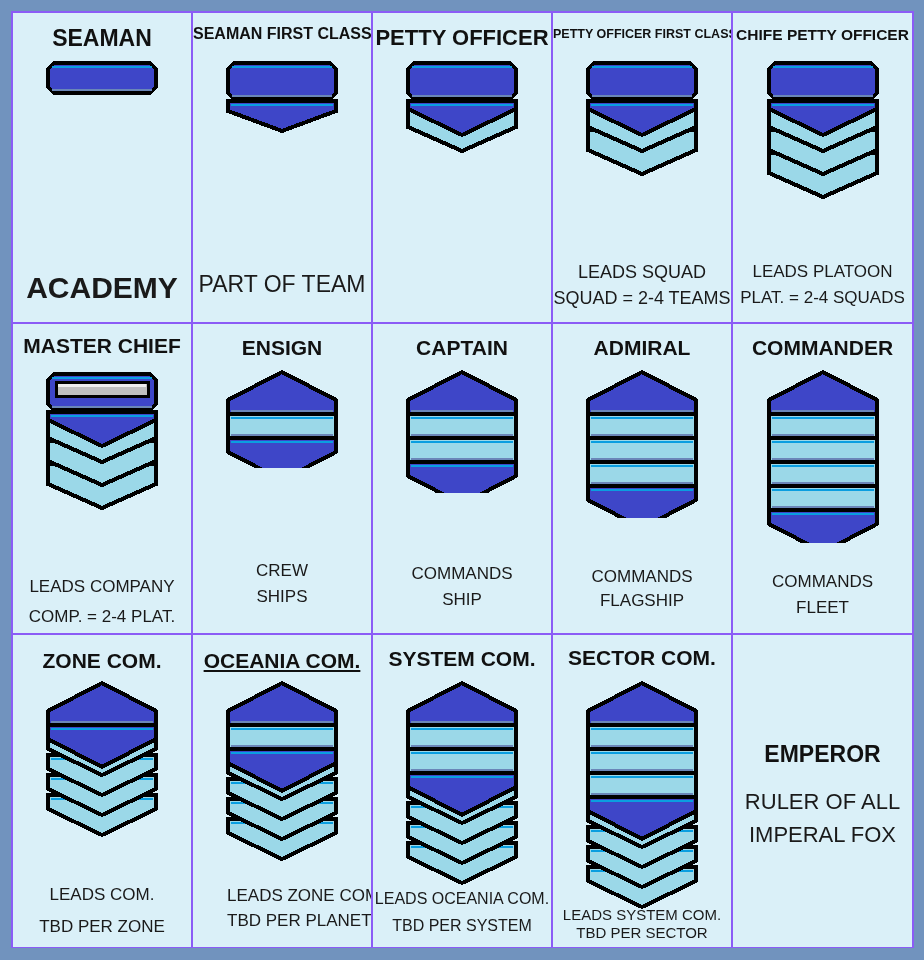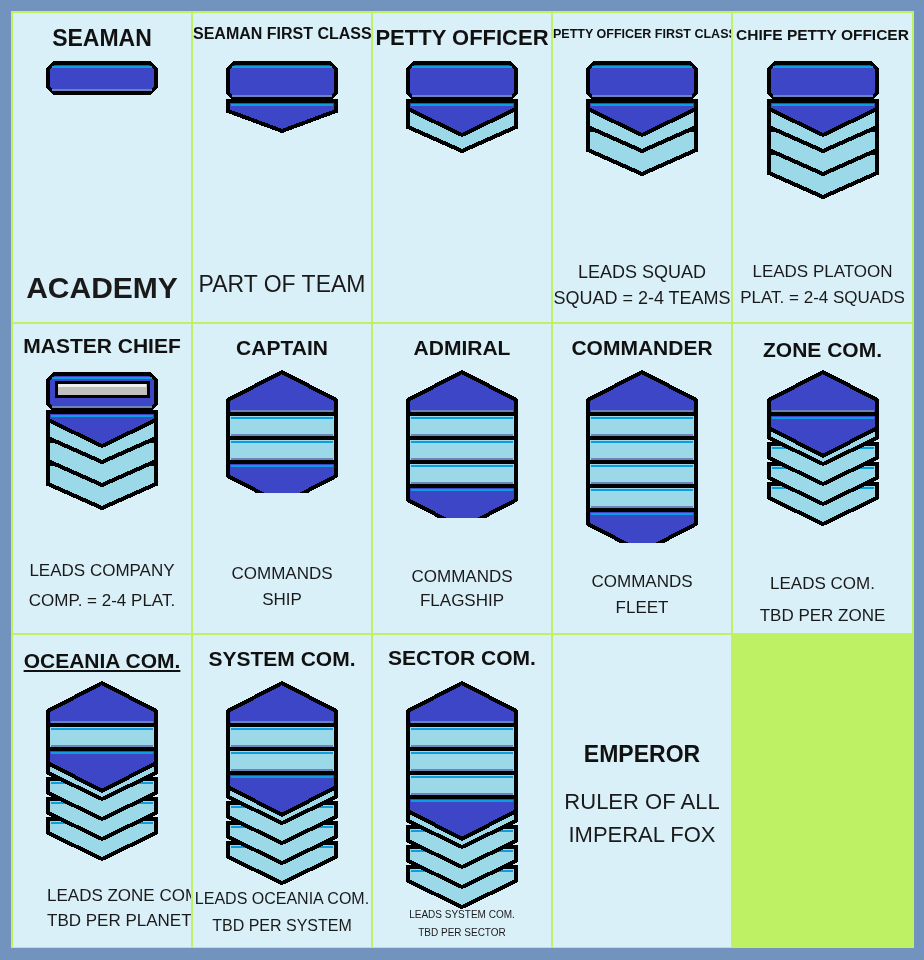--- a/index.html
+++ b/index.html
@@ -1,17 +1,17 @@
 <!DOCTYPE html>
 <html><head>
 <meta charset="utf-8">
 <style>
   html,body{margin:0;padding:0;}
   body{width:924px;height:960px;background:#7193be;position:relative;overflow:hidden;font-family:"Liberation Sans",sans-serif;}
-  #grid{position:absolute;left:11px;top:11px;width:903px;height:937px;background:#bef264;display:grid;
+  #grid{position:absolute;left:11px;top:11px;width:903px;height:937px;background:#8b5cf6;display:grid;
     grid-template-columns:178px 178px 178px 178px 179px;grid-template-rows:309px 309px 312px;gap:2px;padding:2px;box-sizing:border-box;}
   .cell{background:#daf0f8;position:relative;overflow:hidden;}
   .title{position:absolute;left:0;right:0;text-align:center;font-weight:bold;color:#111;white-space:nowrap;}
   .desc{position:absolute;left:0;right:0;text-align:center;color:#1a1a1a;white-space:nowrap;}
   .desc div{line-height:inherit;}
   svg.badge{position:absolute;left:50%;transform:translateX(-50%);shape-rendering:crispEdges;}
 </style>
 </head>
 <body>
 
@@ -93,23 +93,39 @@
         <polygon points="6,75 114,75 114,95 60,119 6,95" fill="#9bd8e8" stroke="#000" stroke-width="4" stroke-linejoin="miter"></polygon>
         <polygon points="6,52 114,52 114,72 60,96 6,72" fill="#9bd8e8" stroke="#000" stroke-width="4" stroke-linejoin="miter"></polygon>
         <polygon points="12,8 108,8 114,14 114,38 108,44 12,44 6,38 6,14" fill="#3e46c8" stroke="#000" stroke-width="4" stroke-linejoin="miter"></polygon>
         <rect x="10" y="11" width="100" height="2" fill="#0a9ee0"></rect>
         <rect x="10" y="40" width="100" height="2" fill="#6a86b8"></rect>
         <rect x="14" y="16" width="92" height="14" fill="#c0c0c0" stroke="#000" stroke-width="3"></rect>
         <rect x="16" y="18" width="88" height="3" fill="#eeeeee"></rect>
         <polygon points="6,46 114,46 114,54 60,80 6,54" fill="#3e46c8" stroke="#000" stroke-width="4" stroke-linejoin="miter"></polygon>
         <rect x="9" y="49" width="102" height="2" fill="#0a9ee0"></rect>
       </svg>
-    <div class="desc" style="top:232px;font-size:17px;line-height:30px;">
+    <div class="desc" style="top:248px;font-size:17px;line-height:30px;">
       <div>LEADS COMPANY</div>
       <div>COMP. = 2-4 PLAT.</div>
+    </div>
+  </div>
+  <div class="cell">
+    <div class="title" style="top:12px;font-size:21px;">ENSIGN</div>
+    <svg class="badge" width="120" height="100" style="top:44px" viewBox="0 0 120 100">
+        <polygon points="60,4 114,32 114,46 6,46 6,32" fill="#3e46c8" stroke="#000" stroke-width="4" stroke-linejoin="miter"></polygon>
+        <rect x="9" y="42" width="102" height="2" fill="#6a86b8"></rect>
+        <rect x="6" y="46" width="108" height="24" fill="#9bd8e8" stroke="#000" stroke-width="4"></rect>
+        <rect x="9" y="49" width="102" height="2" fill="#0a9ee0"></rect>
+        <rect x="9" y="66" width="102" height="2" fill="#6a86b8"></rect>
+        <polygon points="6,70 114,70 114,84 60,112 6,84" fill="#3e46c8" stroke="#000" stroke-width="4" stroke-linejoin="miter"></polygon>
+        <rect x="9" y="73" width="102" height="2" fill="#0a9ee0"></rect>
+      </svg>
+    <div class="desc" style="top:234px;font-size:17px;line-height:26px;">
+      <div>CREW</div>
+      <div>SHIPS</div>
     </div>
   </div>
   <div class="cell">
     <div class="title" style="top:12px;font-size:21px;">CAPTAIN</div>
     <svg class="badge" width="120" height="125" style="top:44px" viewBox="0 0 120 125">
         <polygon points="60,4 114,32 114,46 6,46 6,32" fill="#3e46c8" stroke="#000" stroke-width="4" stroke-linejoin="miter"></polygon>
         <rect x="9" y="42" width="102" height="2" fill="#6a86b8"></rect>
         <rect x="6" y="46" width="108" height="24" fill="#9bd8e8" stroke="#000" stroke-width="4"></rect>
         <rect x="9" y="49" width="102" height="2" fill="#0a9ee0"></rect>
         <rect x="9" y="66" width="102" height="2" fill="#6a86b8"></rect>
@@ -262,21 +278,21 @@
         <rect x="9" y="66" width="102" height="2" fill="#6a86b8"></rect>
         <rect x="6" y="70" width="108" height="24" fill="#9bd8e8" stroke="#000" stroke-width="4"></rect>
         <rect x="9" y="73" width="102" height="2" fill="#0a9ee0"></rect>
         <rect x="9" y="90" width="102" height="2" fill="#6a86b8"></rect>
         <rect x="6" y="94" width="108" height="24" fill="#9bd8e8" stroke="#000" stroke-width="4"></rect>
         <rect x="9" y="97" width="102" height="2" fill="#0a9ee0"></rect>
         <rect x="9" y="114" width="102" height="2" fill="#6a86b8"></rect>
         <polygon points="6,118 114,118 114,132 60,160 6,132" fill="#3e46c8" stroke="#000" stroke-width="4" stroke-linejoin="miter"></polygon>
         <rect x="9" y="121" width="102" height="2" fill="#0a9ee0"></rect>
       </svg>
-    <div class="desc" style="top:271px;font-size:10px;line-height:18px;">
+    <div class="desc" style="top:271px;font-size:15px;line-height:18px;">
       <div>LEADS SYSTEM COM.</div>
       <div>TBD PER SECTOR</div>
     </div>
   </div>
   <div class="cell">
     <div class="title" style="top:106px;font-size:23px;">EMPEROR</div>
     <div class="desc" style="top:150px;font-size:22px;line-height:33px;">
       <div>RULER OF ALL</div>
       <div>IMPERAL FOX</div>
     </div>

